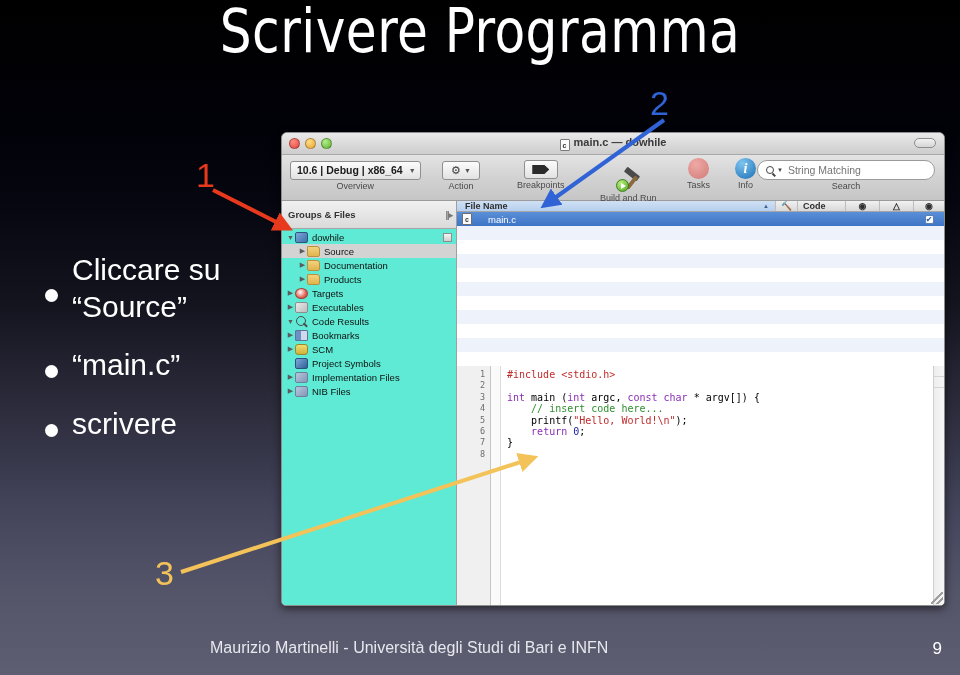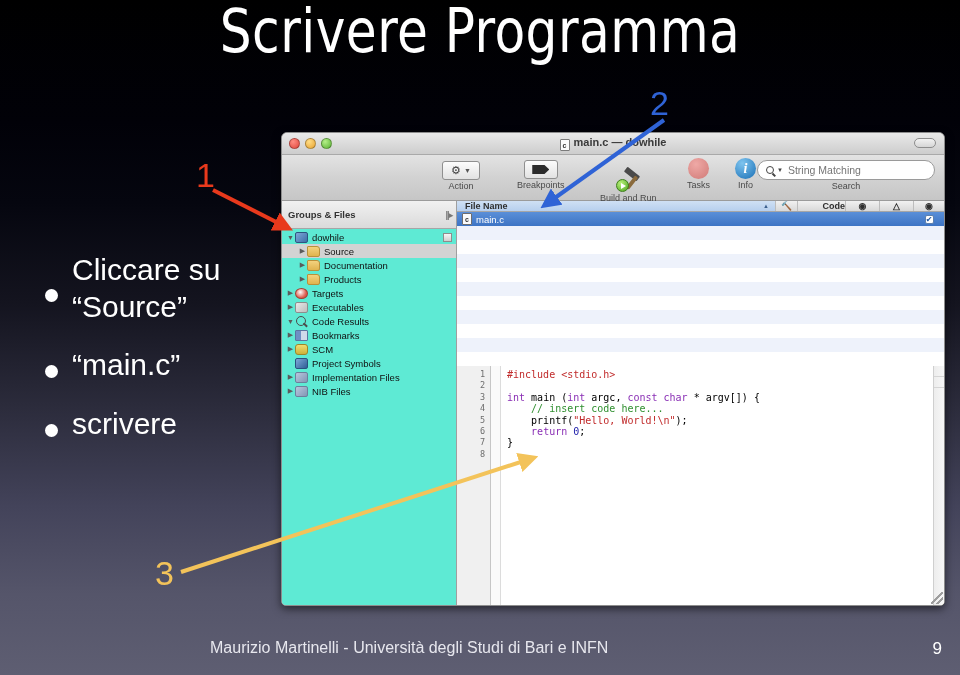--- a/index.html
+++ b/index.html
@@ -204,28 +204,28 @@
   .filelist { height: 148px; display: flex; flex-direction: column; border-bottom: 1px solid #9f9f9f; }
   .fl-head { height: 15px; display: flex; background: linear-gradient(to bottom,#f1f1f1,#d8d8d8); border-bottom: 1px solid #a6a6a6; }
   .fl-col {
     font-size: 9px; font-weight: bold; color: #2e2e2e;
     display: flex; align-items: center; justify-content: center;
     border-right: 1px solid #bdbdbd; white-space: nowrap;
   }
   .fl-col.name { flex: 1; justify-content: flex-start; padding-left: 8px; position: relative;
                  background: linear-gradient(to bottom,#cfe0f4,#b6cfee); }
   .fl-col.name .sortcaret { position: absolute; right: 6px; font-size: 6px; color: #3c5f8d; }
-  .fl-col.w1 { width: 22px; } .fl-col.w2 { width: 48px; justify-content:flex-end; padding-left:5px;}
+  .fl-col.w1 { width: 22px; } .fl-col.w2 { width: 48px; justify-content:flex-start; padding-left:5px;}
   .fl-col.w3 { width: 34px; } .fl-col.w4 { width: 34px; } .fl-col.w5 { width: 30px; border-right:none;}
   .fl-body { flex: 1; position: relative; background: #ffffff; }
   .fl-row { display: flex; height: 14px; align-items: center; }
   .fl-row.stripe { background: #eef2fb; }
   .fl-row.sel { background: linear-gradient(to bottom,#5a8fd8,#3d74c4); color:#fff; }
   .fl-cell { font-size: 9.5px; display:flex; align-items:center; }
-  .fl-cell.name { flex:1; padding-left: 5px; gap: 4px; }
+  .fl-cell.name { flex:1; padding-left: 5px; gap: 16px; }
   .cdoc {
     width: 10px; height: 12px; background: #fbfbfb; border:1px solid #6e6e6e; border-radius:1px;
     font-size: 7px; line-height: 11px; text-align:center; color:#333; font-weight:bold;
   }
   .fl-cell.w1 { width: 22px; justify-content:center; }
   .fl-cell.w2 { width: 48px; } .fl-cell.w3 { width: 34px; } .fl-cell.w4 { width: 34px; }
   .fl-cell.w5 { width: 30px; justify-content:center; }
   .chk { width:9px; height:9px; background:#ffffff; border:1px solid #5d80ad; border-radius:2px;
          color:#1f55a0; font-size:8px; line-height:8px; text-align:center; }
 
@@ -318,20 +318,27 @@
       <span class="light l-yellow"></span>
       <span class="light l-green"></span>
     </div>
     <div class="win-title">
       <span class="doc-badge">c</span><span>main.c — dowhile</span>
     </div>
     <div class="tb-right-pill"></div>
   </div>
 
   <div class="toolbar">
+    <div class="tb-item" style="left:8px; top:5px;">
+      <div class="combo">
+        <span>10.6 | Debug | x86_64</span>
+        <span class="caret">▼</span>
+      </div>
+      <div class="tb-label">Overview</div>
+    </div>
 
     <div class="tb-item" style="left:160px; top:5px;">
       <div class="gear-btn">
         <span class="gear-glyph">⚙</span>
         <span class="caret" style="font-size:7px;color:#555;">▼</span>
       </div>
       <div class="tb-label">Action</div>
     </div>
 
     <div class="tb-item" style="left:235px; top:5px;">

